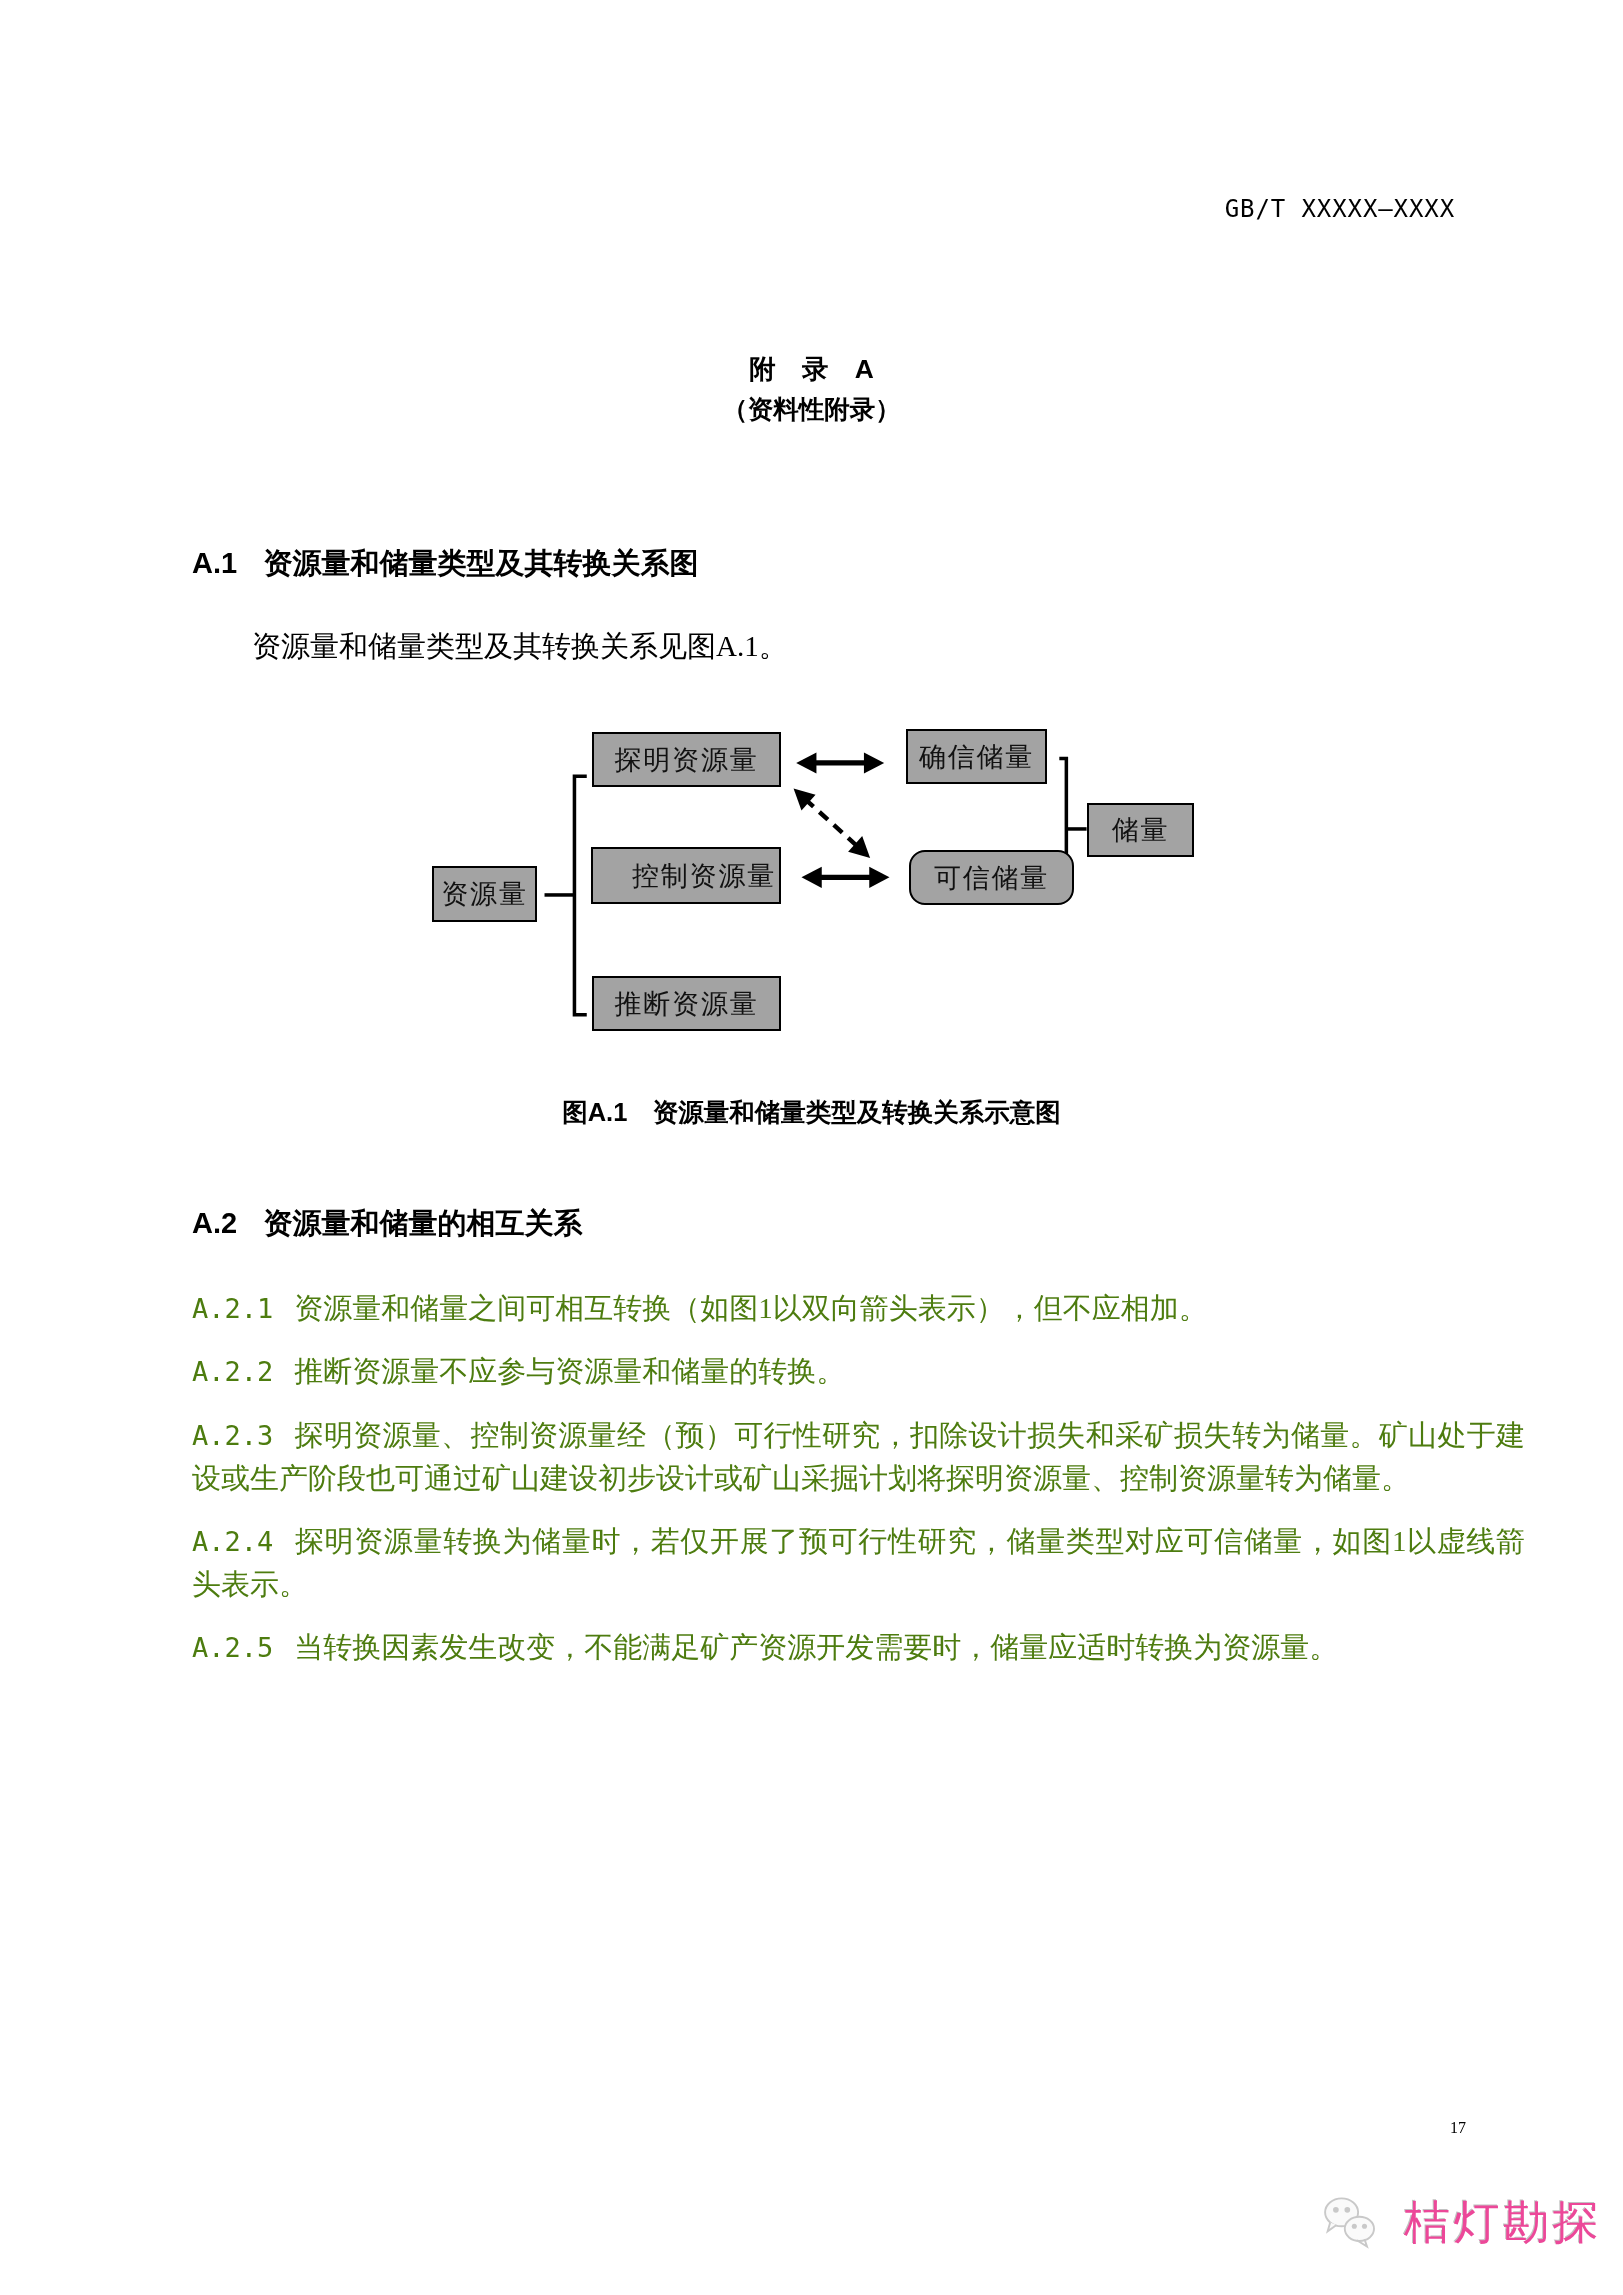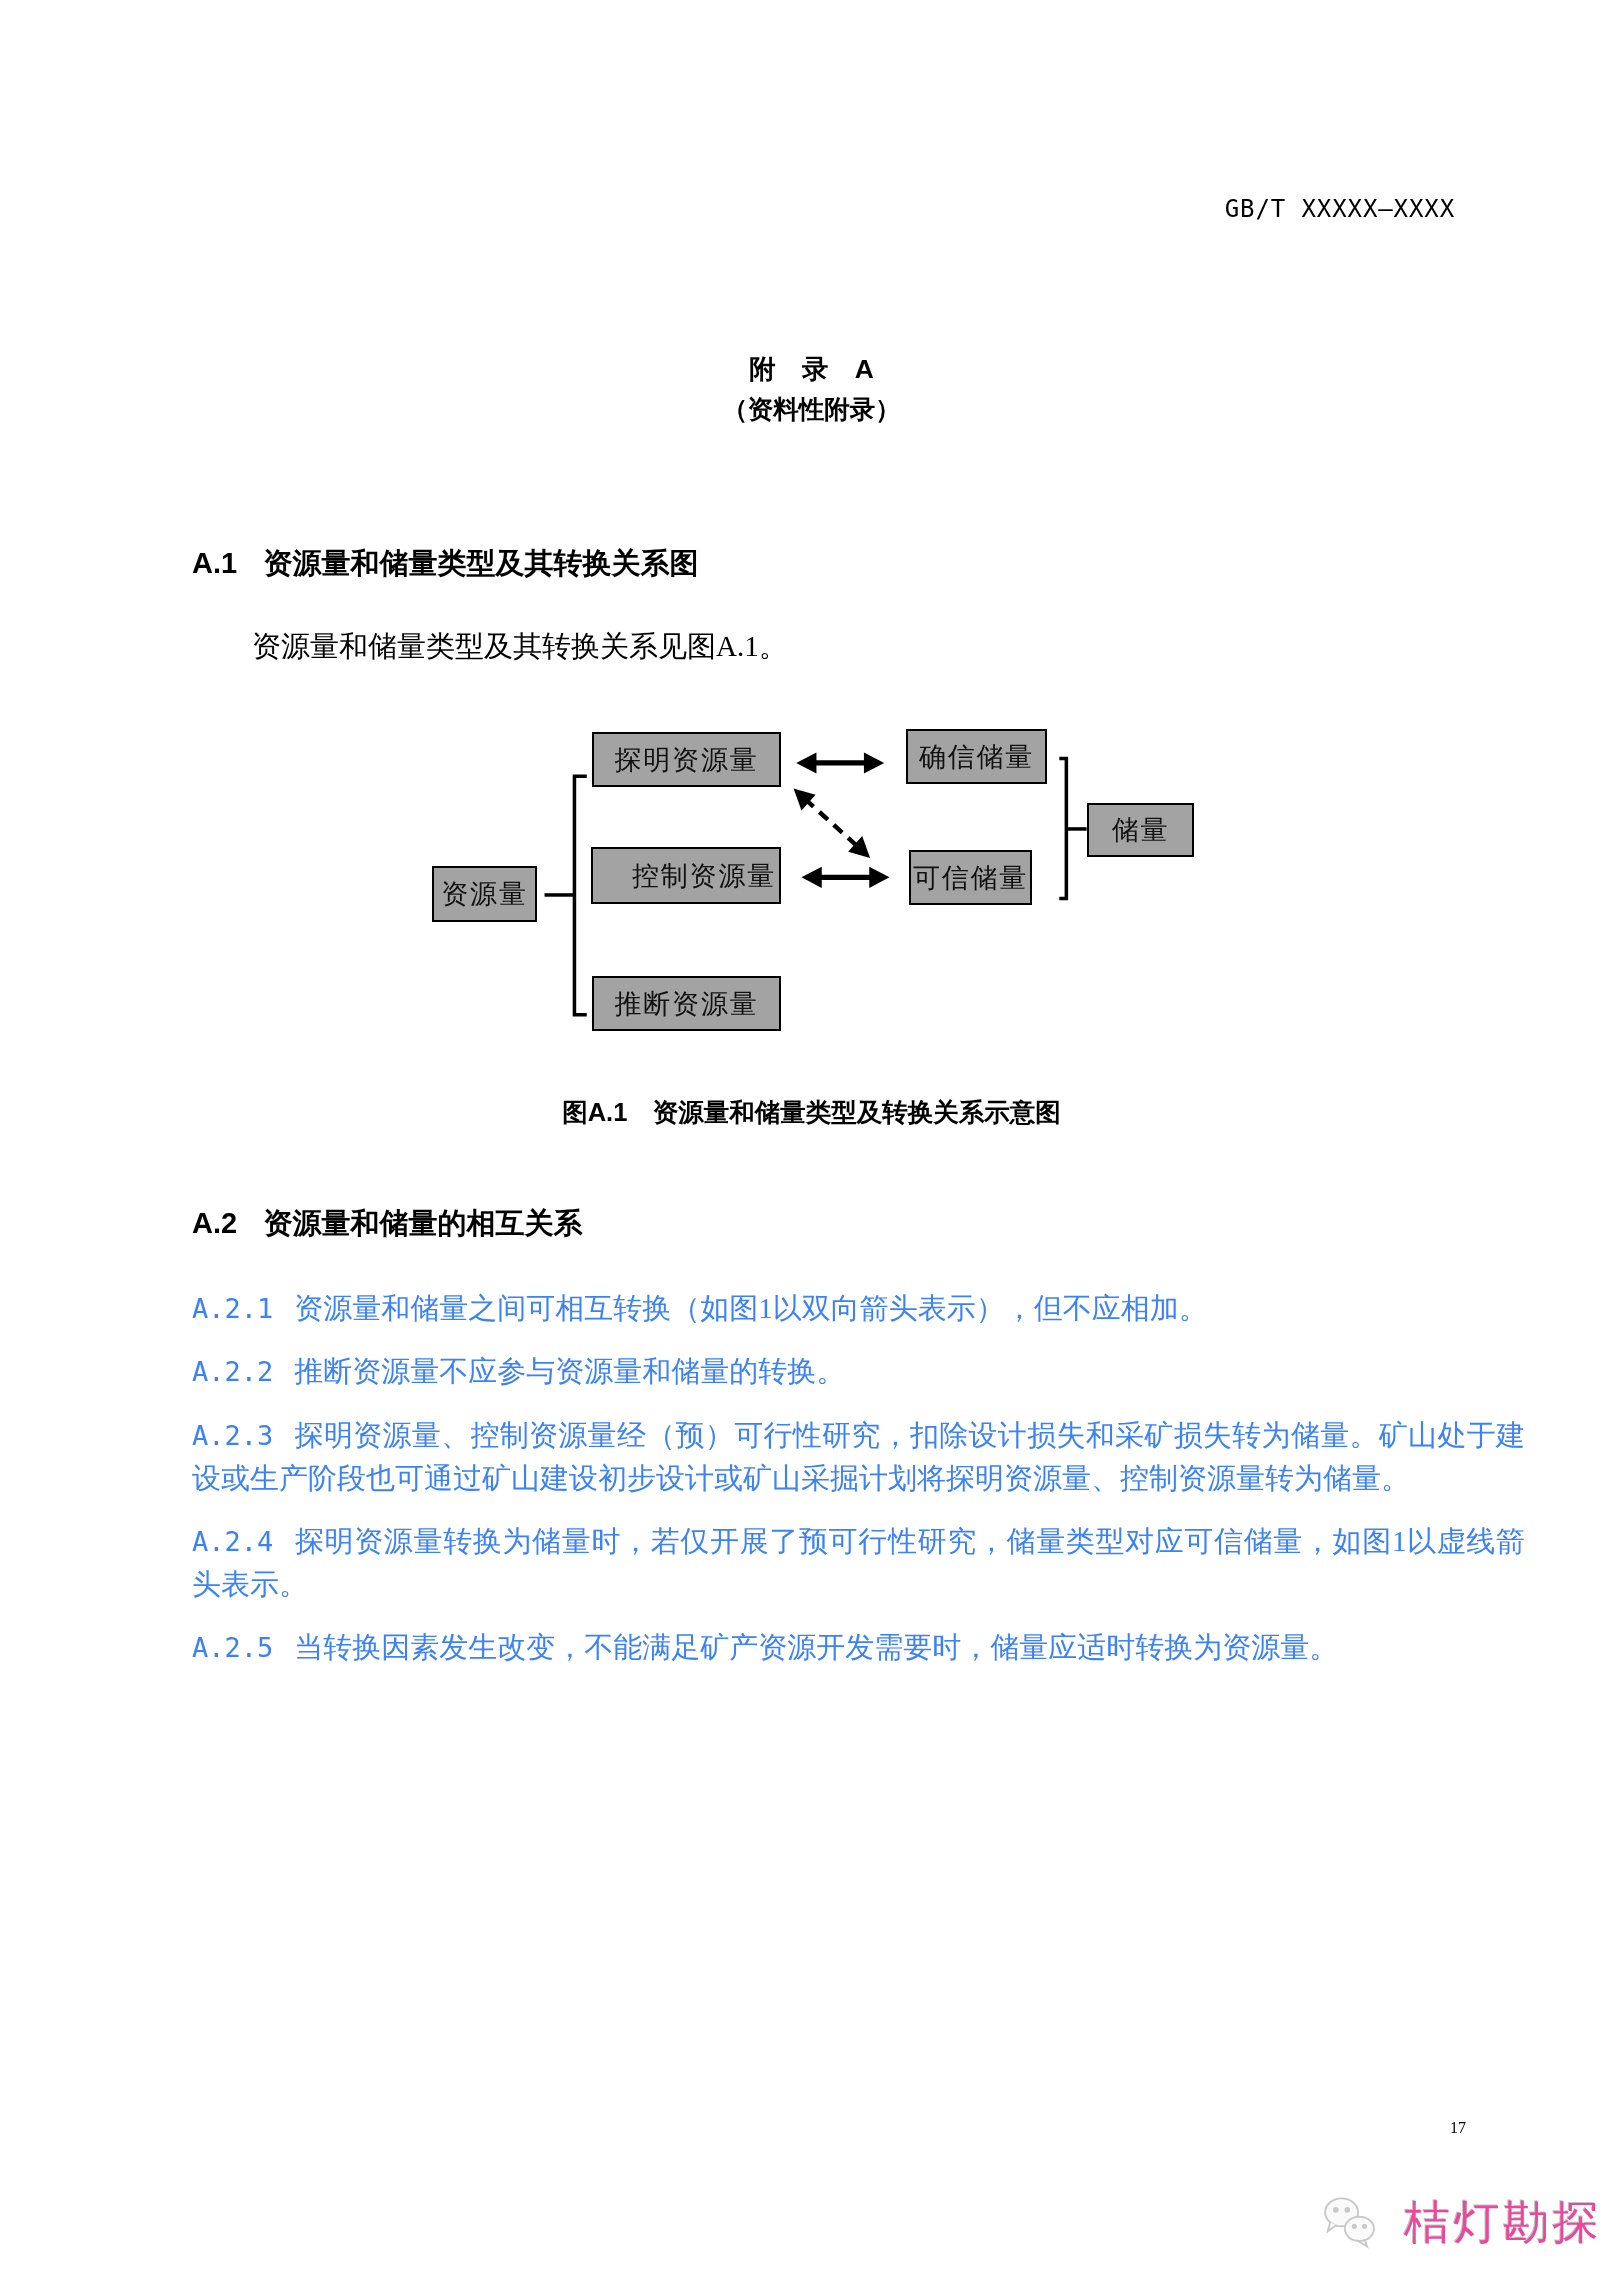--- a/index.html
+++ b/index.html
@@ -10,21 +10,21 @@
   .mono{font-family:"DejaVu Sans Mono","Liberation Mono",monospace;}
   .hei{font-family:"Liberation Sans","DejaVu Sans",sans-serif;font-weight:bold;}
   .header-code{position:absolute;top:195px;right:168px;font-size:24px;letter-spacing:0.9px;color:#000;}
   .title-block{position:absolute;top:349px;left:0;width:100%;text-align:center;line-height:40px;color:#000;}
   .title-l1{font-size:26.4px;}
   .title-l2{font-size:25.5px;}
   .title-l3{font-size:29px;}
   .sec-heading{position:absolute;left:192px;font-size:29px;color:#000;white-space:nowrap;}
   .sec-heading .num{font-family:"Liberation Sans","DejaVu Sans",sans-serif;font-weight:bold;margin-right:26.4px;}
   .intro-para{position:absolute;left:252px;top:627px;font-size:29px;color:#000;}
-  .clause{position:absolute;left:192px;width:1333px;font-size:29px;line-height:43px;text-align:justify;color:#3b82f6;}
+  .clause{position:absolute;left:192px;width:1333px;font-size:29px;line-height:43px;text-align:justify;color:#4d7c0f;}
   .clause .cnum{font-family:"DejaVu Sans Mono","Liberation Mono",monospace;font-size:27px;margin-right:21px;}
   
   .diagram{position:absolute;left:387px;top:704px;width:836px;height:352px;}
   .dg-box{position:absolute;border:2.6px solid #000;display:flex;align-items:center;justify-content:center;
           font-size:27px;background:#a3a3a3;box-sizing:border-box;letter-spacing:1.8px;}
   .dg-svg{position:absolute;left:0;top:0;width:836px;height:352px;}
   .fig-caption{position:absolute;top:1095px;left:0;width:100%;text-align:center;font-size:25.5px;color:#000;}
   .page-num{position:absolute;left:1450px;top:2107px;font-size:16px;color:#000;margin-top:12px;}
   
   .watermark{position:absolute;left:1320px;top:2174px;width:282px;height:97px;display:flex;align-items:center;}
@@ -74,21 +74,21 @@
         <line x1="475" y1="108" x2="536" y2="163" stroke="#000" stroke-width="5" stroke-dasharray="13 9"></line>
         <polygon points="462,96 487,103 471,121" fill="#000"></polygon>
         <polygon points="549,175 524,168 540,150" fill="#000"></polygon>
       </g>
     </svg>
     <div class="dg-box" style="left:45px;top:162px;width:105px;height:56px;">资源量</div>
     <div class="dg-box" style="left:205px;top:28px;width:189px;height:55px;">探明资源量</div>
     <div class="dg-box" style="left:204px;top:143px;width:190px;height:57px;padding-left:36px;">控制资源量</div>
     <div class="dg-box" style="left:205px;top:272px;width:189px;height:55px;">推断资源量</div>
     <div class="dg-box" style="left:519px;top:25px;width:141px;height:55px;">确信储量</div>
-    <div class="dg-box" style="left:522px;top:146px;width:123px;height:55px;">可信储量</div>
+    <div class="dg-box" style="left:522px;top:146px;width:165px;height:55px;border-radius:16px;">可信储量</div>
     <div class="dg-box" style="left:700px;top:99px;width:107px;height:54px;">储量</div>
   </div>
 
   <div class="fig-caption hei">图A.1　资源量和储量类型及转换关系示意图</div>
 
   <div class="sec-heading" style="top:1204px;">
     <span class="num">A.2</span><span class="hei">资源量和储量的相互关系</span>
   </div>
 
   <div class="clause" style="top:1287px;">

